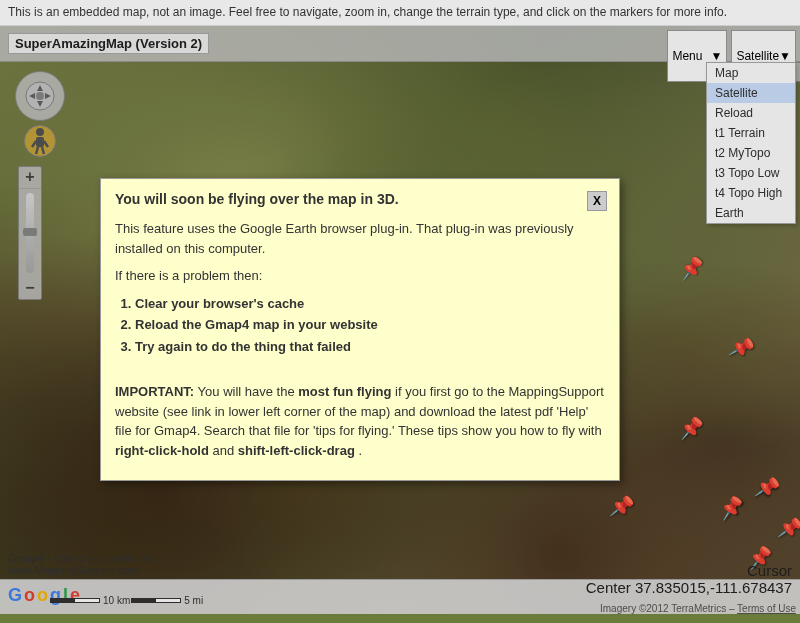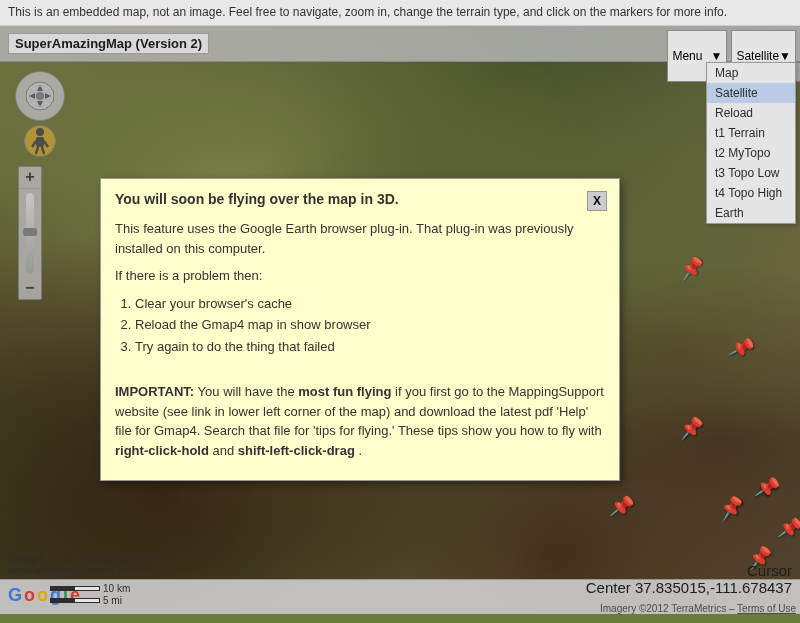--- a/index.html
+++ b/index.html
@@ -275,20 +275,21 @@
       padding: 8px 14px 12px 14px;
       font-size: 13px;
       color: #333;
       line-height: 1.5;
     }
 
     #dialog-body p { margin-bottom: 8px; }
 
     #dialog-body ol {
       margin: 0 0 26px 20px;
+      font-weight: bold;
     }
 
     #dialog-body ol li { margin-bottom: 2px; }
 
     #dialog-footer {
       display: flex;
       align-items: center;
       justify-content: flex-end;
       padding: 0 14px 12px;
       gap: 0;
@@ -360,21 +361,21 @@
     .g-green { color: #34a853; }
 
     #scale-bar {
       position: absolute;
       bottom: 8px;
       left: 50px;
     }
 
     .scale-line {
       display: flex;
-      flex-direction: column;
+      flex-direction: row;
       gap: 1px;
     }
 
     .scale-km, .scale-mi {
       display: flex;
       align-items: center;
       gap: 3px;
       font-size: 10px;
     }
 
@@ -504,21 +505,21 @@
     <div id="dialog">
       <div id="dialog-header">
         <div id="dialog-title">You will soon be flying over the map in 3D.</div>
         <div id="dialog-close">X</div>
       </div>
       <div id="dialog-body">
         <p>This feature uses the Google Earth browser plug-in. That plug-in was previously installed on this computer.</p>
         <p>If there is a problem then:</p>
         <ol>
           <li>Clear your browser's cache</li>
-          <li>Reload the Gmap4 map in show browser</li>
+          <li>Reload the Gmap4 map in your website</li>
           <li>Try again to do the thing that failed</li>
         </ol>
         <p>
           <strong>IMPORTANT:</strong>
           <span> You will have the </span>
           <strong>most fun flying</strong>
           <span> if you first go to the MappingSupport website (see link in lower left corner of the map) and download the latest pdf 'Help' file for Gmap4. Search that file for 'tips for flying.' These tips show you how to fly with </span>
           <strong>right-click-hold</strong>
           <span> and </span>
           <strong>shift-left-click-drag</strong>

